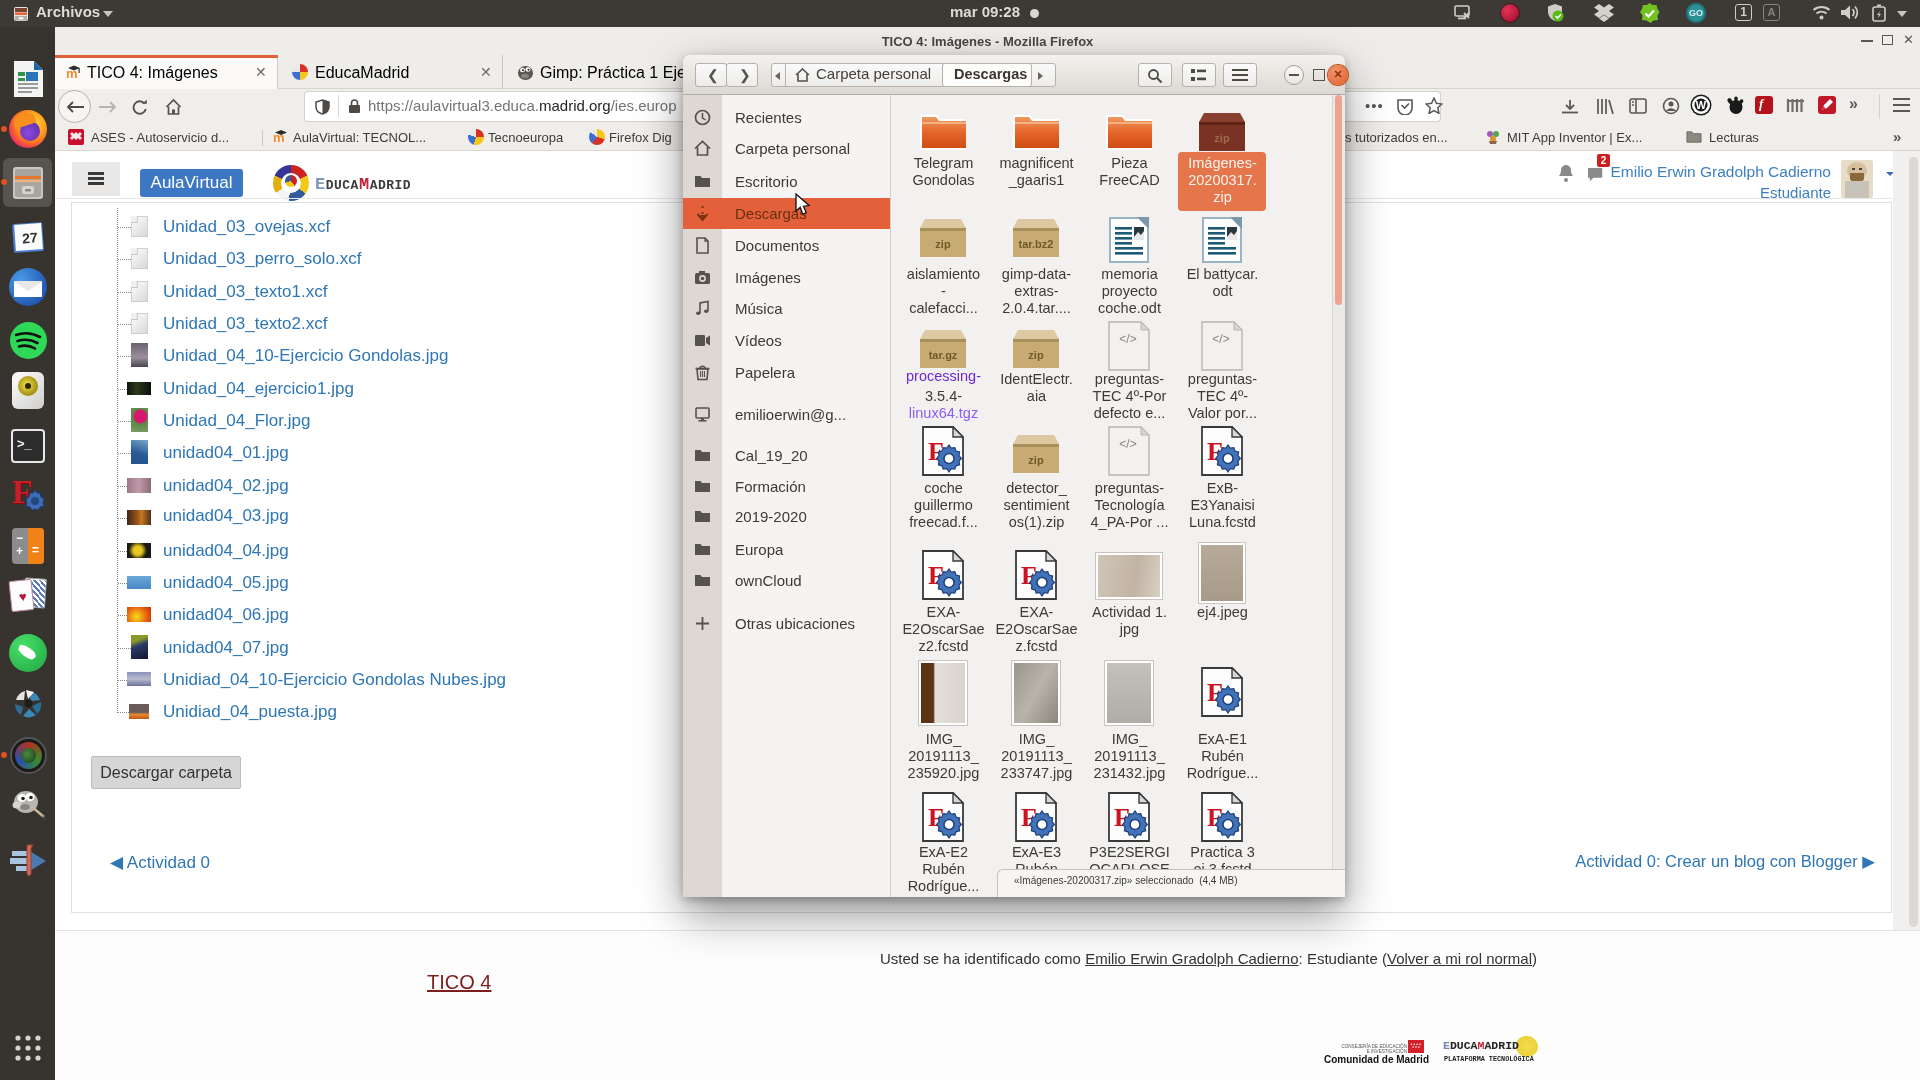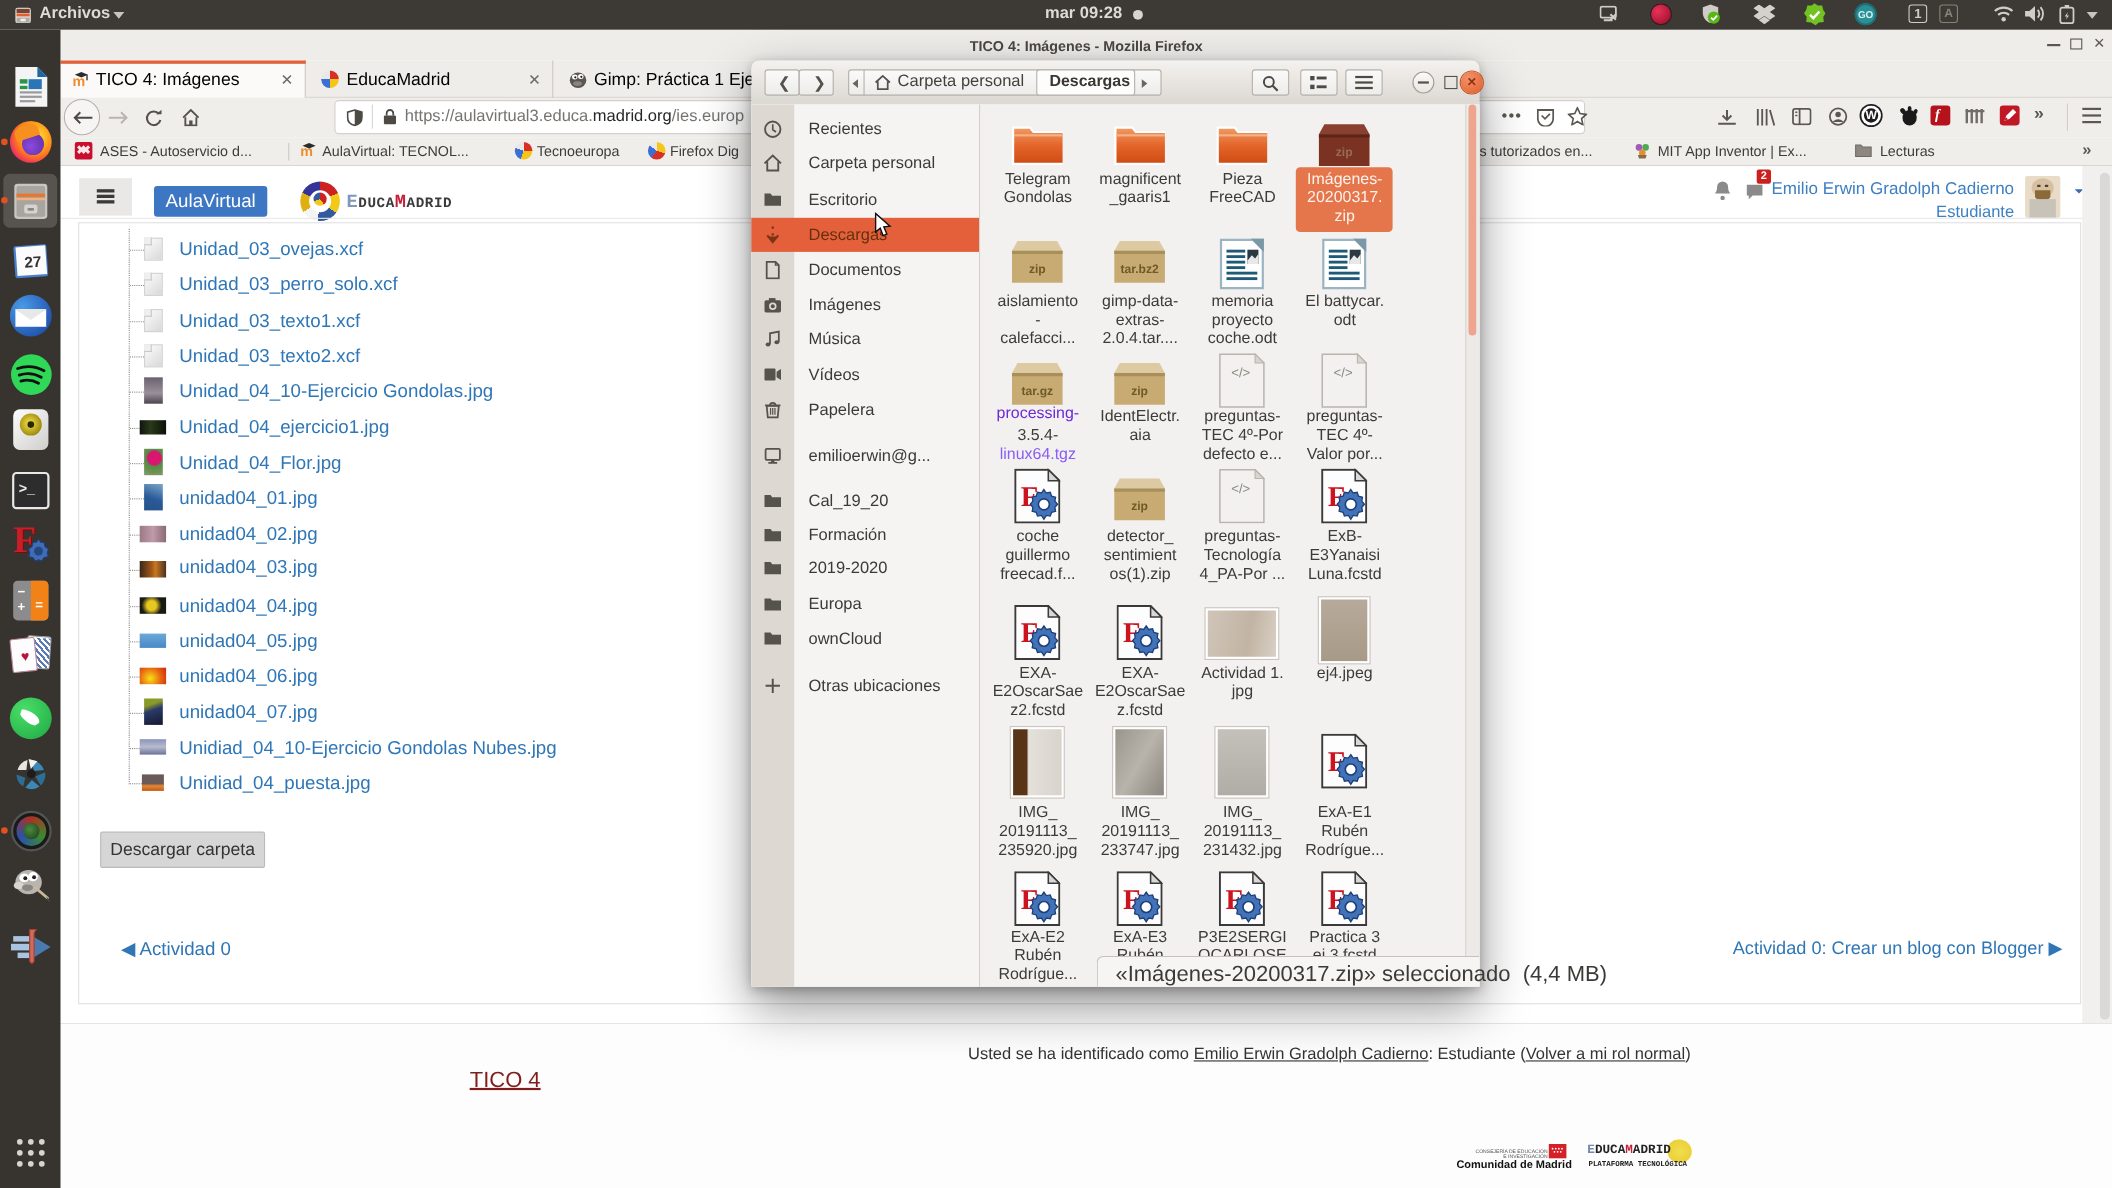--- a/index.html
+++ b/index.html
@@ -837,17 +837,17 @@
       <g>
         <path d="M27 19l2.2 3.2 3.6-.6 1.2 3.4 3.6 1-.6 3.6 2.4 2.8-2.4 2.8.6 3.6-3.6 1-1.2 3.4-3.6-.6L27 46l-2.2-3.4-3.6.6-1.2-3.4-3.6-1 .6-3.6-2.4-2.8 2.4-2.8-.6-3.6 3.6-1 1.2-3.4 3.6.6z" fill="#4272b8" stroke="#1d3f7a" stroke-width="1.2"></path>
         <circle cx="27" cy="32.5" r="5" fill="#fff" stroke="#1d3f7a" stroke-width="1.5"></circle>
       </g>
     </svg>
 <div class="a gi" style="left:493px;top:789px;color:#3c3b38">Practica 3</div>
     <div class="a gi" style="left:493px;top:806px;color:#3c3b38">ej 3.fcstd</div>
 <div class="a" style="left:649px;top:40px;width:13px;height:802px;background:#eceae7;border-left:1px solid #d8d4cf"></div>
 <div class="a" style="left:652px;top:40px;width:7px;height:210px;background:#eea58e;border-radius:4px"></div>
 <div class="a" style="left:314px;top:814px;width:348px;height:28px;background:#f6f5f3;border:1px solid #c6c1ba;border-right:none;border-bottom:none;border-radius:6px 0 0 0"></div>
-<div class="a tt" style="left:331px;top:820px;font-size:20px;color:#3b3a37">«Imágenes-20200317.zip» seleccionado&nbsp; (4,4 MB)</div>
+<div class="a tt" style="left:331px;top:820px;font-size:10px;color:#3b3a37">«Imágenes-20200317.zip» seleccionado&nbsp; (4,4 MB)</div>
   </div>
 <svg class="a" style="left:795px;top:193px;z-index:60" width="17" height="24" viewBox="0 0 17 24">
     <path d="M1 1l0 17 4.2-3.6 2.6 6.8 3.4-1.4-2.7-6.6 5.6-.6z" fill="#fff" stroke="#111" stroke-width="1.3"></path>
   </svg>
 
 </body></html>

